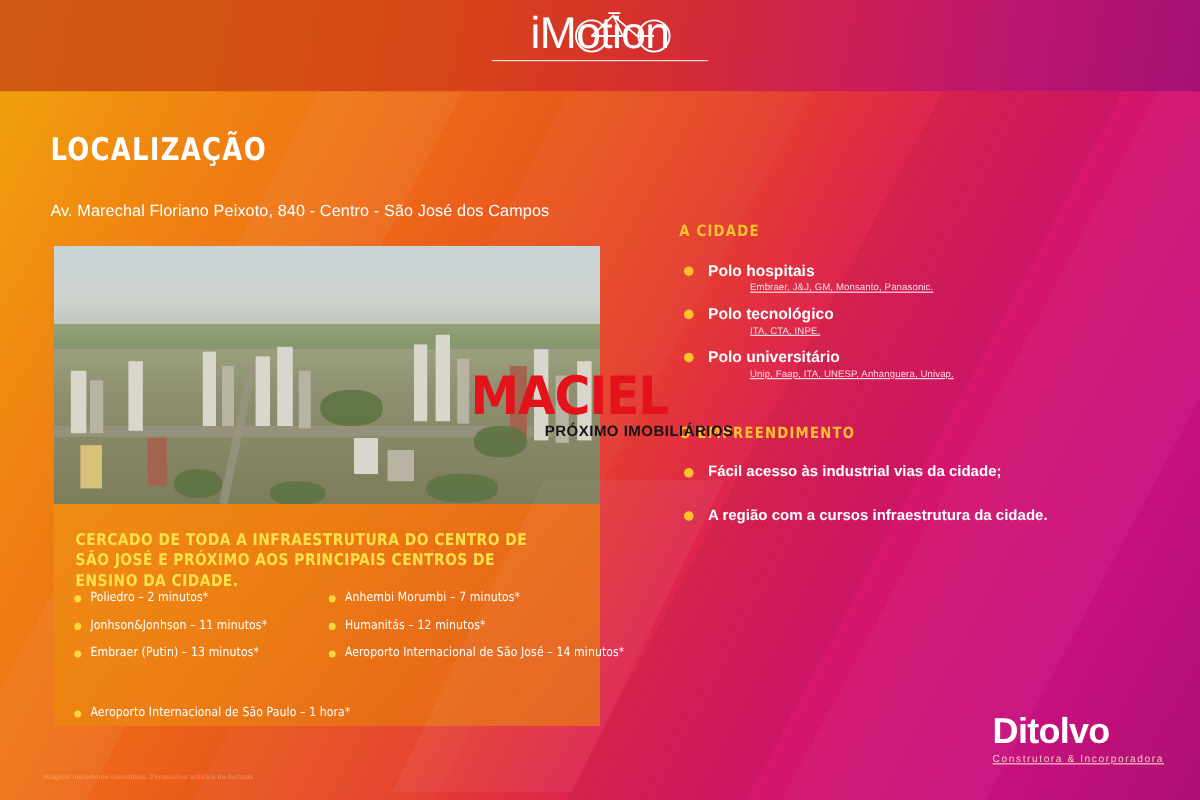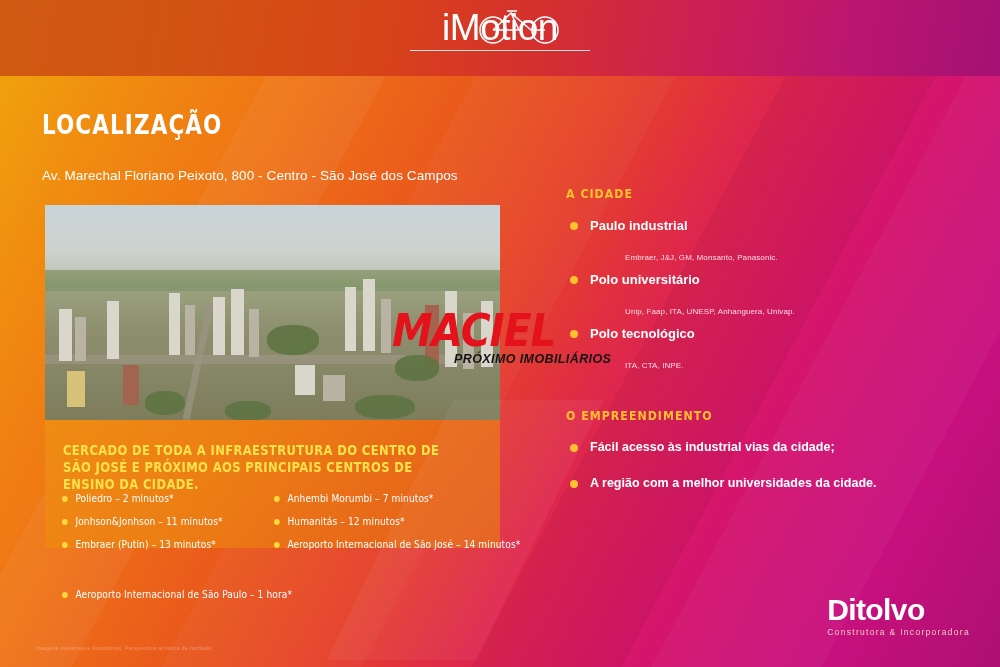--- a/index.html
+++ b/index.html
@@ -104,21 +104,21 @@
   }
   .bldg { position:absolute; background:#d9d6cc; }
   .bldg.d { background:#b9b3a4; }
   .bldg.r { background:#a2644f; }
   .bldg.y { background:#d8c27a; }
   .veg { position:absolute; background:#5d7343; border-radius:45%; opacity:.9; }
   .road { position:absolute; background:#9b9482; opacity:.75; }
 
   
   #infobox {
-    position:absolute; left:45px; top:420px; width:455px; height:128px;
+    position:absolute; left:45px; top:420px; width:455px; height:185px;
     background:linear-gradient(128deg,#ef8c13 0%,#ec7d14 40%,#e86a18 72%,#e55c1c 100%);
     z-index:3;
   }
   #infobox .ibsheen {
     position:absolute; right:-40px; top:-20px; width:150px; height:260px;
     background:rgba(255,255,255,0.05); transform:skewX(-26deg);
   }
   #info-head {
     position:absolute; left:18px; top:22px; width:420px;
     font-family:"DejaVu Sans Condensed","Liberation Sans", sans-serif;
@@ -158,54 +158,54 @@
     position:relative; padding-left:24px; margin-bottom:9px;
   }
   .blt::before {
     content:""; position:absolute; left:4px; top:5px;
     width:8px; height:8px; border-radius:50%; background:#ffc22e;
   }
   .blt-title {
     font-size:13px; font-weight:bold; color:#ffffff; line-height:17px;
   }
   .blt-sub {
-    font-size:8px; color:#ffd9e2; margin-left:35px; margin-top:19px;
+    font-size:8px; color:#ffd9e2; margin-left:35px; margin-top:1px;
     letter-spacing:0.1px;
+    text-decoration:underline;
   }
   #sec2 { margin-top:38px; }
   .blt-p {
     font-size:12.5px; font-weight:bold; color:#ffffff;
     line-height:16px; margin-bottom:20px;
   }
 
   
   #watermark {
     position:absolute; left:392px; top:311px; z-index:9;
     pointer-events:none;
-    font-style:italic;
   }
   #wm-main {
     font-family:"DejaVu Sans Condensed","Liberation Sans", sans-serif;
     font-size:44px; font-weight:bold; color:#e4121a;
     letter-spacing:-1px; line-height:40px;
     transform:scaleX(1.03); transform-origin:left center;
   }
   #wm-sub {
     font-size:12.5px; font-weight:bold; color:#141414;
     letter-spacing:0.4px; margin-top:1px; margin-left:62px;
   }
 
   
   #ditolvo { position:absolute; right:30px; bottom:30px; z-index:6; text-align:left; }
   #dit-main {
     font-size:30px; font-weight:bold; color:#ffffff;
     letter-spacing:-0.6px; line-height:30px;margin-top:16px;
   }
   #dit-sub {
-    font-size:8.5px; color:#f3c9c2; letter-spacing:1.3px; margin-top:2px;
+    font-size:8.5px; color:#f3c9c2; letter-spacing:1.3px; margin-top:2px;text-decoration:underline;
   }
 
   
   #disclaimer {
     position:absolute; left:36px; bottom:16px; z-index:5;
     font-size:5.5px; color:rgba(255,255,255,0.32);
     letter-spacing:0.25px;
   }
 </style>
 </head>
@@ -228,21 +228,21 @@
           <path d="M22 27 L40 10 L60 27 L74 27" fill="none" stroke="#ffffff" stroke-width="1.5"></path>
           <path d="M40 10 L48 27 L22 27" fill="none" stroke="#ffffff" stroke-width="1.5"></path>
           <path d="M36 8 L46 8" stroke="#ffffff" stroke-width="1.5"></path>
         </svg>
       </div>
       <div id="logo-rule"></div>
     </div>
   </div>
 
   <div id="page-title">LOCALIZAÇÃO</div>
-  <div id="address">Av. Marechal Floriano Peixoto, 800 - Centro - São José dos Campos</div>
+  <div id="address">Av. Marechal Floriano Peixoto, 840 - Centro - São José dos Campos</div>
 
   <div id="photo">
     <div class="sky"></div>
     <div class="treeline"></div>
     <div class="city"></div>
 
     <div class="road" style="left:0; top:150px; width:455px; height:9px;"></div>
     <div class="road" style="left:150px; top:96px; width:7px; height:120px; transform:rotate(12deg);"></div>
 
     <div class="bldg" style="left:14px; top:104px; width:13px; height:52px;"></div>
@@ -293,41 +293,41 @@
       </div>
     </div>
   </div>
 
   <div id="right-col">
 
     <div id="sec1">
       <div class="sec-head">A CIDADE</div>
 
       <div class="blt">
-        <div class="blt-title">Paulo industrial</div>
+        <div class="blt-title">Polo hospitais</div>
         <div class="blt-sub">Embraer, J&amp;J, GM, Monsanto, Panasonic.</div>
+      </div>
+      <div class="blt">
+        <div class="blt-title">Polo tecnológico</div>
+        <div class="blt-sub">ITA, CTA, INPE.</div>
       </div>
       <div class="blt">
         <div class="blt-title">Polo universitário</div>
         <div class="blt-sub">Unip, Faap, ITA, UNESP, Anhanguera, Univap.</div>
       </div>
-      <div class="blt">
-        <div class="blt-title">Polo tecnológico</div>
-        <div class="blt-sub">ITA, CTA, INPE.</div>
-      </div>
     </div>
 
     <div id="sec2">
       <div class="sec-head">O EMPREENDIMENTO</div>
 
       <div class="blt">
         <div class="blt-p">Fácil acesso às industrial vias da cidade;</div>
       </div>
       <div class="blt">
-        <div class="blt-p">A região com a melhor universidades da cidade.</div>
+        <div class="blt-p">A região com a cursos infraestrutura da cidade.</div>
       </div>
     </div>
   </div>
 
   <div id="watermark">
     <div id="wm-main">MACIEL</div>
     <div id="wm-sub">PRÓXIMO IMOBILIÁRIOS</div>
   </div>
 
   <div id="ditolvo">

